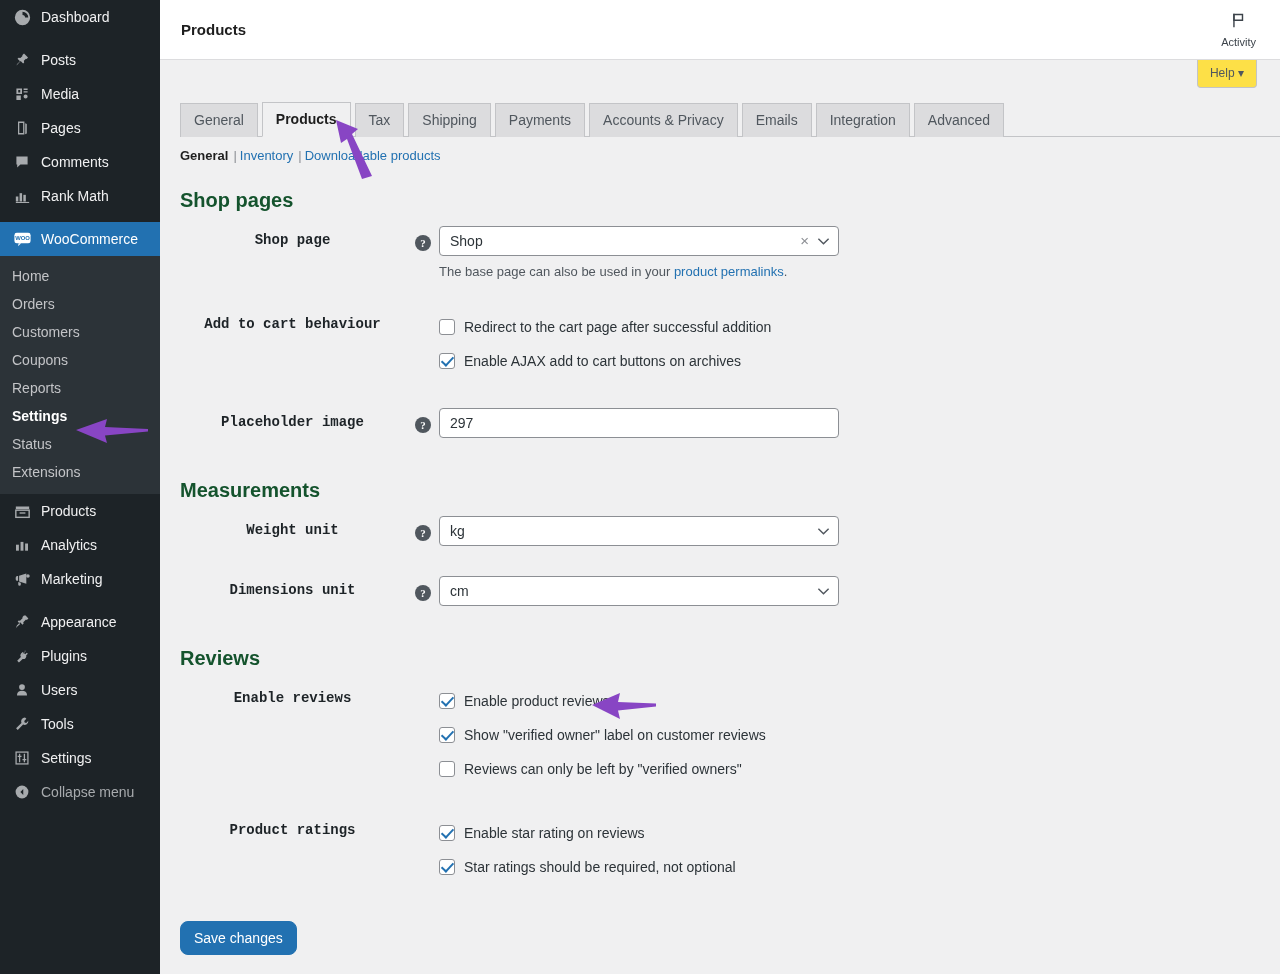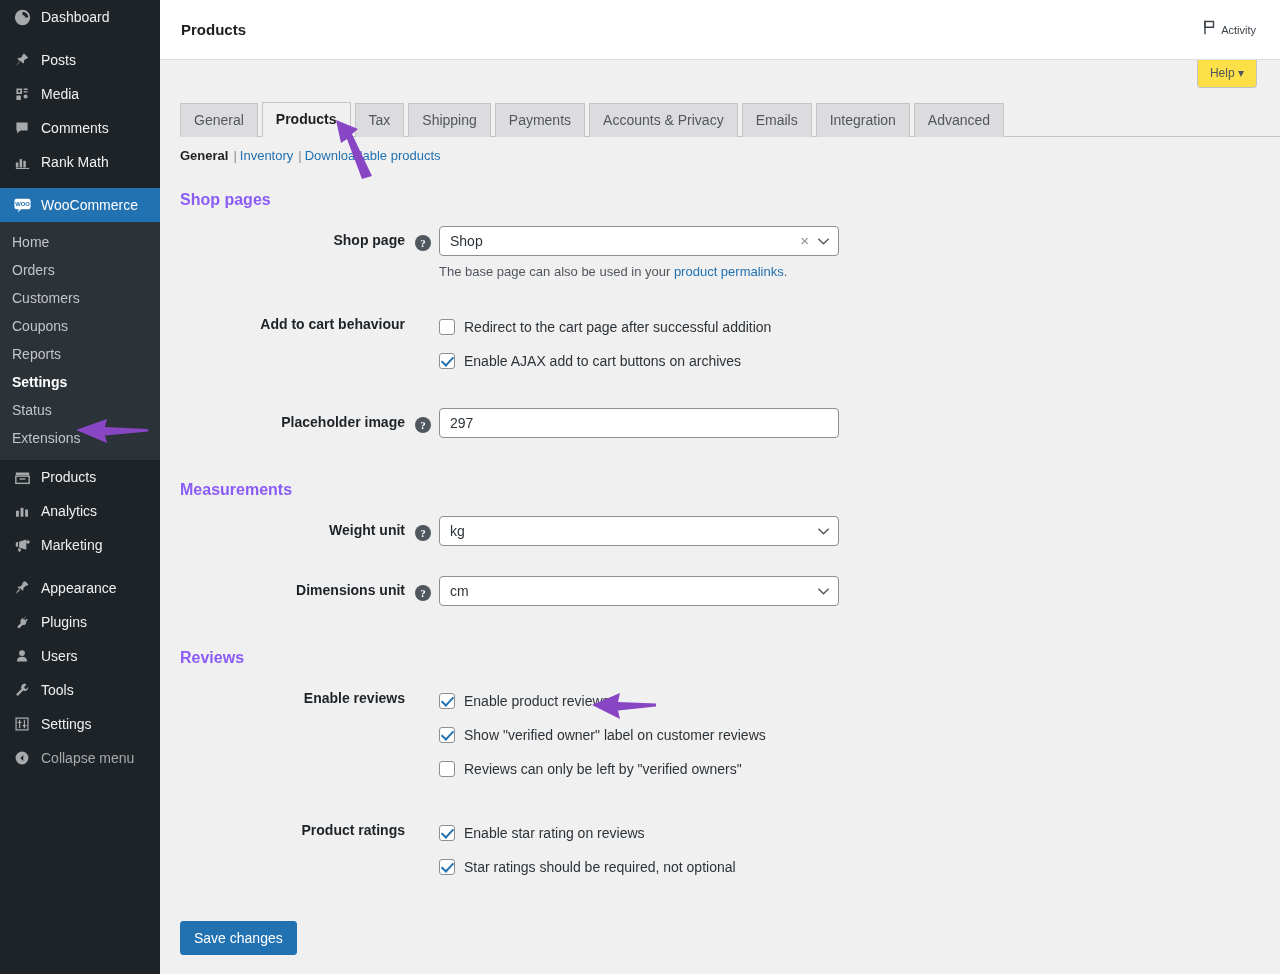--- a/index.html
+++ b/index.html
@@ -55,21 +55,21 @@
     flex: 1 1 auto; height: 974px; background: #f0f0f1;
     position: relative; overflow: hidden;
   }
   #topbar {
     height: 60px; background: #fff; border-bottom: 1px solid #dcdcde;
     display: flex; align-items: center; padding: 0 24px 0 21px;
     position: relative;
   }
   #page-title-text { font-size: 15px; font-weight: bold; color: #1e1e1e; }
   #activity-wrap {
-    margin-left: auto; display: flex; flex-direction: row;
+    margin-left: auto; display: flex; flex-direction: column;
     align-items: center; gap: 2px; color: #3c434a;
   }
   #activity-label { font-size: 11px; color: #3c434a; line-height: 12px; }
 
   #help-row { height: 42px; position: relative; }
   #help-button {
     position: absolute; right: 23px; top: 0;
     background: #fde047; border: 1px solid #c3c4c7; border-top: none;
     border-radius: 0 0 4px 4px;
     padding: 6px 12px 7px; font-size: 12px; color: #50575e;
@@ -97,28 +97,28 @@
   #subnav {
     padding: 11px 0 0 20px; font-size: 13px; color: #3c434a;
   }
   #subnav .sn { color: #2271b1; }
   #subnav .sn.current { color: #1e1e1e; font-weight: bold; }
   #subnav .sep { color: #8c8f94; margin: 0 3px 0 5px; }
 
   
   #content { padding: 0 20px; }
   h2.section-title {
-    font-size: 16px; font-weight: bold; color: #8b5cf6;
+    font-size: 20px; font-weight: bold; color: #14532d;
     margin: 26px 0 0 0; line-height: 22px;
   }
   .form-table { width: 100%; border-collapse: collapse; }
   .form-table th {
-    width: 235px; text-align: right; vertical-align: top;
+    width: 235px; text-align: center; vertical-align: top;
     font-size: 14px; font-weight: bold; color: #1d2327;
-    padding: 20px 10px 20px 0; line-height: 18px;
+    padding: 20px 10px 20px 0; line-height: 18px; font-family: Liberation Mono, monospace;
   }
   .form-table td {
     vertical-align: top; padding: 15px 10px 15px 0;
   }
   .with-help { display: flex; align-items: flex-start; gap: 0; }
   .help-tip {
     width: 16px; height: 16px; flex: 0 0 16px;
     border-radius: 50%; background: #50575e; color: #fff;
     font-size: 11px; font-weight: bold; line-height: 16px;
     text-align: center; margin-right: 8px; margin-top: 9px;
@@ -160,21 +160,21 @@
   .cb.checked::after {
     content: ""; position: absolute;
     left: 4px; top: 0px; width: 5px; height: 10px;
     border: solid #2271b1; border-width: 0 2px 2px 0;
     transform: rotate(43deg);
   }
   .cb-label { line-height: 18px; text-align: center; }
 
   #save-btn {
     background: #2271b1; color: #fff; border: 1px solid #2271b1;
-    border-radius: 3px; font-size: 14px; padding: 7px 13px;
+    border-radius: 8px; font-size: 14px; padding: 7px 13px;
     line-height: 18px; margin: 22px 0 0 0; display: inline-block;
   }
 
   
   .arrow { position: absolute; pointer-events: none; z-index: 50; }
 </style>
 </head>
 <body>
 
 <div id="app">
@@ -202,20 +202,28 @@
 
     <div class="menu-item">
       <span class="micon">
         <svg width="16" height="16" viewBox="0 0 20 20" fill="currentColor">
             <path d="M3 3h7v7H3V3zm2.3 2v3h2.5V5H5.3zM12 3h5v2h-5V3zm0 3.5h5v1.6h-5V6.5zM3 12h5.5v5.5H3V12zm11.5-1.5c1.4 0 2.5 1.1 2.5 2.5s-1.1 2.5-2.5 2.5S12 14.4 12 13s1.1-2.5 2.5-2.5z"></path>
           </svg>
       </span>
       <span class="mlabel">Media</span>
     </div>
 
+    <div class="menu-item">
+      <span class="micon">
+        <svg width="16" height="16" viewBox="0 0 20 20" fill="currentColor">
+            <path d="M5 2h8v16H5V2zm1.6 1.6v12.8h4.8V3.6H6.6zM14 4.2l2 .8v12l-2 .8V4.2z"></path>
+          </svg>
+      </span>
+      <span class="mlabel">Pages</span>
+    </div>
 
     <div class="menu-item">
       <span class="micon">
         <svg width="16" height="16" viewBox="0 0 20 20" fill="currentColor">
             <path d="M3 3h14v10H8l-4 4v-4H3V3z"></path>
           </svg>
       </span>
       <span class="mlabel">Comments</span>
     </div>
 

